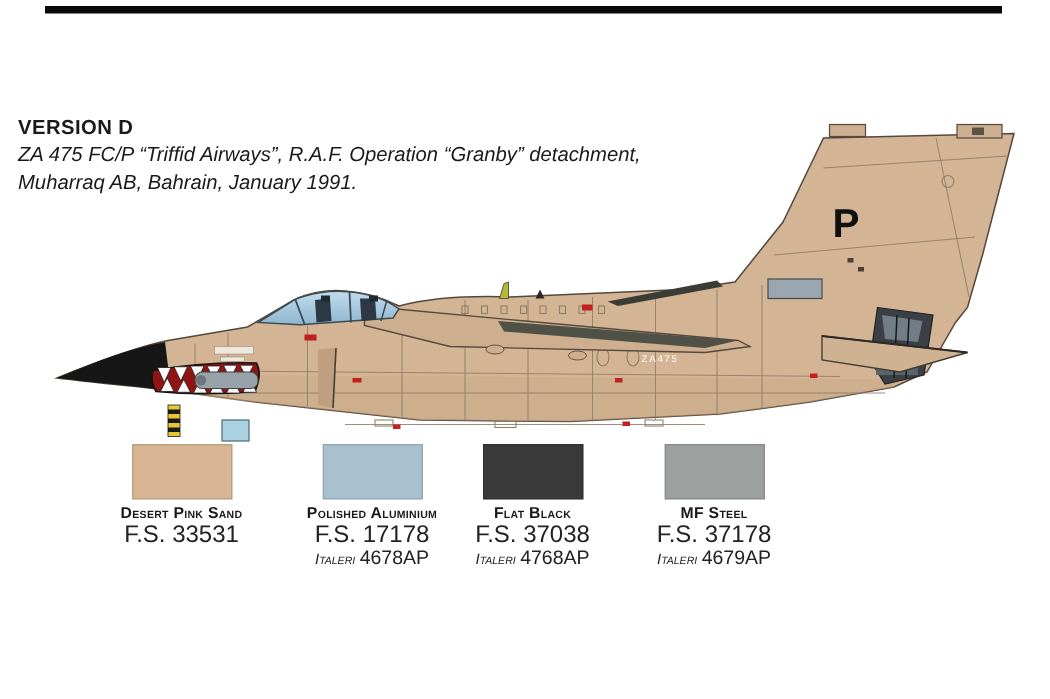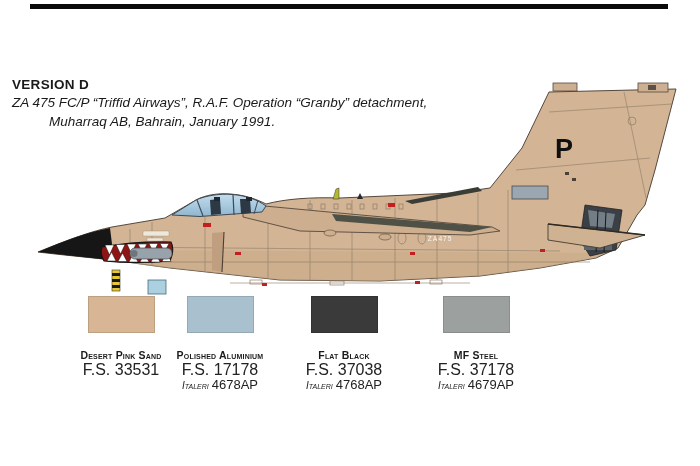--- a/index.html
+++ b/index.html
@@ -6,26 +6,26 @@
   .page{
     position:relative;width:700px;height:396px;background:#ffffff;overflow:hidden;
     font-family:"Liberation Sans", sans-serif;color:#1a1a1a;
   }
   .rule{position:absolute;left:30px;width:638px;height:5px;background:#0a0a0a;}
   .rule-top{top:4px;}
   .rule-bottom{top:453px;}
   .hdr{position:absolute;left:12px;}
   .hdr-title{top:77px;font-size:13.5px;font-weight:bold;letter-spacing:.3px;}
   .hdr-line1{top:95px;font-size:13.5px;font-style:italic;text-align:right;}
-  .hdr-line2{top:114px;font-size:13.5px;font-style:italic;margin-left:37px;}
+  .hdr-line2{top:114px;font-size:13.5px;font-style:italic;}
   svg.plane{position:absolute;left:0;top:0;}
   .swatch-col{position:absolute;top:296px;width:120px;text-align:center;}
-  .c1{left:61px;} .c2{left:160px;} .c3{left:284px;} .c4{left:416px;} .c5{left:522px;}
+  .c1{left:61px;} .c2{left:188px;} .c3{left:295px;} .c4{left:416px;} .c5{left:522px;}
   .swatch-box{width:67px;height:37px;margin:0 auto;box-shadow:inset 0 0 0 1px rgba(0,0,0,.12);}
-  .sw-name{margin-top:16px;font-size:10.5px;font-weight:bold;font-variant:small-caps;letter-spacing:.2px;line-height:13px;}
+  .sw-name{margin-top:3px;font-size:10.5px;font-weight:bold;font-variant:small-caps;letter-spacing:.2px;line-height:13px;}
   .sw-fs{font-size:16px;line-height:15px;color:#222;}
   .sw-it{font-size:13px;line-height:15px;color:#222;}
   .sw-it .brand{font-variant:small-caps;font-size:10px;margin-right:3px;font-style:italic;}
 </style>
 </head>
 <body>
 
 <div class="page">
 
   <div class="rule rule-top"></div>

